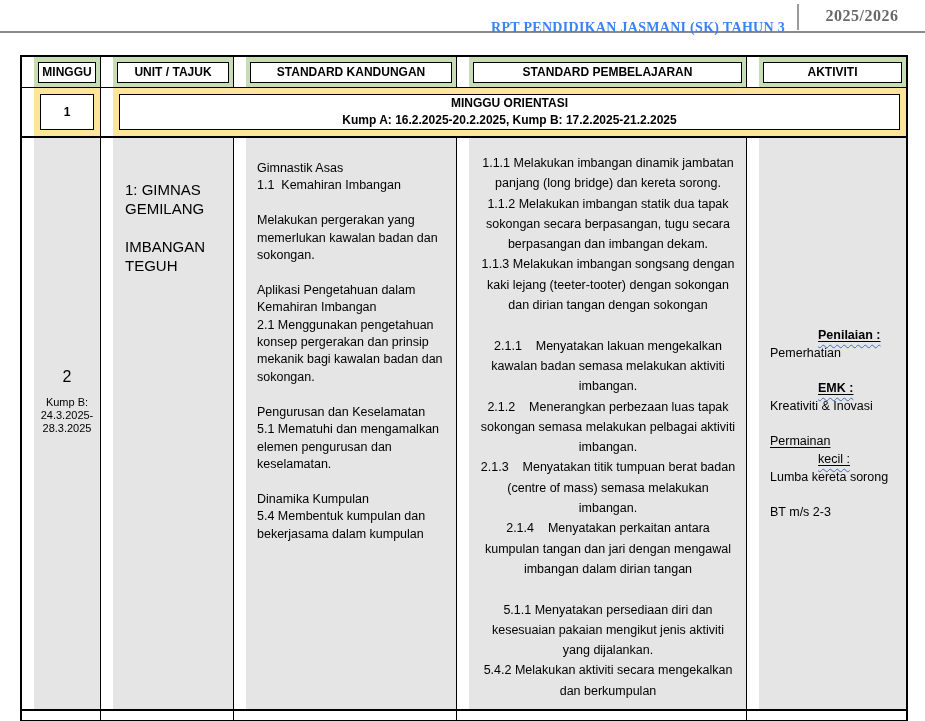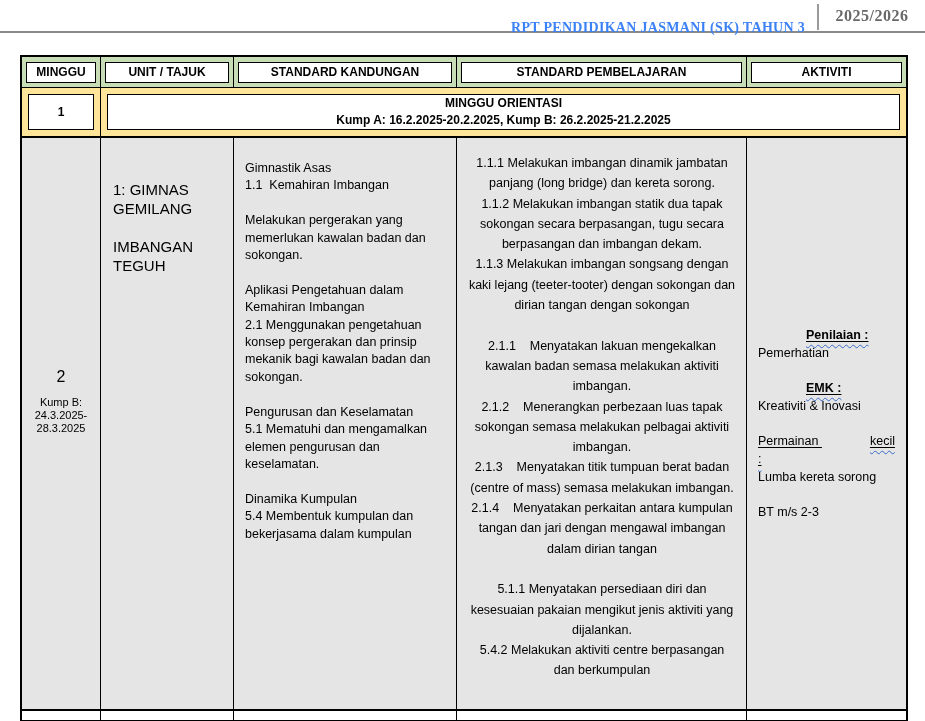--- a/index.html
+++ b/index.html
@@ -17,31 +17,31 @@
     font-family: "Liberation Serif", serif;
   }
   .page-header .title-zone {
     flex: 1; text-align: right; padding-right: 12px;
     font-size: 14px; font-weight: bold; color: #3b82f6; letter-spacing: .3px; margin-top: 24px;
   }
   .page-header .divider {
     width: 2px; height: 26px; background: #9a9a9a; margin-top: 2px;
   }
   .page-header .year-zone {
-    width: 106px; text-align: center;
+    width: 126px; text-align: center;
     font-size: 16px; font-weight: bold; color: #686868; letter-spacing: .5px;
   }
 
   
   .rpt-table {
     position: absolute; top: 55px; left: 20px; width: 888px;
     border: 2.5px solid #000; background: #fff;
   }
   .t-row { display: grid; grid-template-columns: 79px 133px 223px 290px 1fr; }
-  .t-row > .cell { border-right: 1.5px solid #000; }
+  .t-row > .cell { border-right: 1.5px solid #000; margin-left: 12px; }
   .t-row > .cell:last-child { border-right: none; }
   .t-row { border-bottom: 1.5px solid #000; }
   .t-row:last-child { border-bottom: none; }
 
   
   .head-row { height: 31px; }
   .head-row .cell {
     background: var(--header-green, #C7DDB5);
     display: flex; align-items: center; justify-content: center; padding: 0 4px;
   }
@@ -124,21 +124,21 @@
     </div>
   </div>
 
   <div class="t-row orient-row">
     <div class="cell">
       <div class="orient-box">1</div>
     </div>
     <div class="cell merged">
       <div class="orient-box">
         <div>MINGGU ORIENTASI</div>
-        <div>Kump A: 16.2.2025-20.2.2025, Kump B: 26.2.2025-21.2.2025</div>
+        <div>Kump A: 16.2.2025-20.2.2025, Kump B: 17.2.2025-21.2.2025</div>
       </div>
     </div>
   </div>
 
   <div class="t-row content-row">
 
     <div class="cell week-cell">
       <div class="week-no">2</div>
       <div class="week-dates">
         <div>Kump B:</div>
@@ -174,21 +174,21 @@
         <div class="para">1.1.1 Melakukan imbangan dinamik jambatan panjang (long bridge) dan kereta sorong.</div>
         <div class="para">1.1.2 Melakukan imbangan statik dua tapak sokongan secara berpasangan, tugu secara berpasangan dan imbangan dekam.</div>
         <div class="para">1.1.3 Melakukan imbangan songsang dengan kaki lejang (teeter-tooter) dengan sokongan dan dirian tangan dengan sokongan</div>
         <div class="para">&nbsp;</div>
         <div class="para">2.1.1    Menyatakan lakuan mengekalkan kawalan badan semasa melakukan aktiviti imbangan.</div>
         <div class="para">2.1.2    Menerangkan perbezaan luas tapak sokongan semasa melakukan pelbagai aktiviti imbangan.</div>
         <div class="para">2.1.3    Menyatakan titik tumpuan berat badan (centre of mass) semasa melakukan imbangan.</div>
         <div class="para">2.1.4    Menyatakan perkaitan antara kumpulan tangan dan jari dengan mengawal imbangan dalam dirian tangan</div>
         <div class="para">&nbsp;</div>
         <div class="para">5.1.1 Menyatakan persediaan diri dan kesesuaian pakaian mengikut jenis aktiviti yang dijalankan.</div>
-        <div class="para">5.4.2 Melakukan aktiviti centre berpasangan dan berkumpulan</div>
+        <div class="para">5.4.2 Melakukan aktiviti secara mengekalkan dan berkumpulan</div>
       </div>
 
     <div class="cell aktiviti-cell">
       <div class="akt-group">
         <div class="akt-label">
           <span class="u-black"><span class="squiggle">Penilaian  :</span></span>
         </div>
         <div>Pemerhatian</div>
       </div>
       <div class="akt-group">

